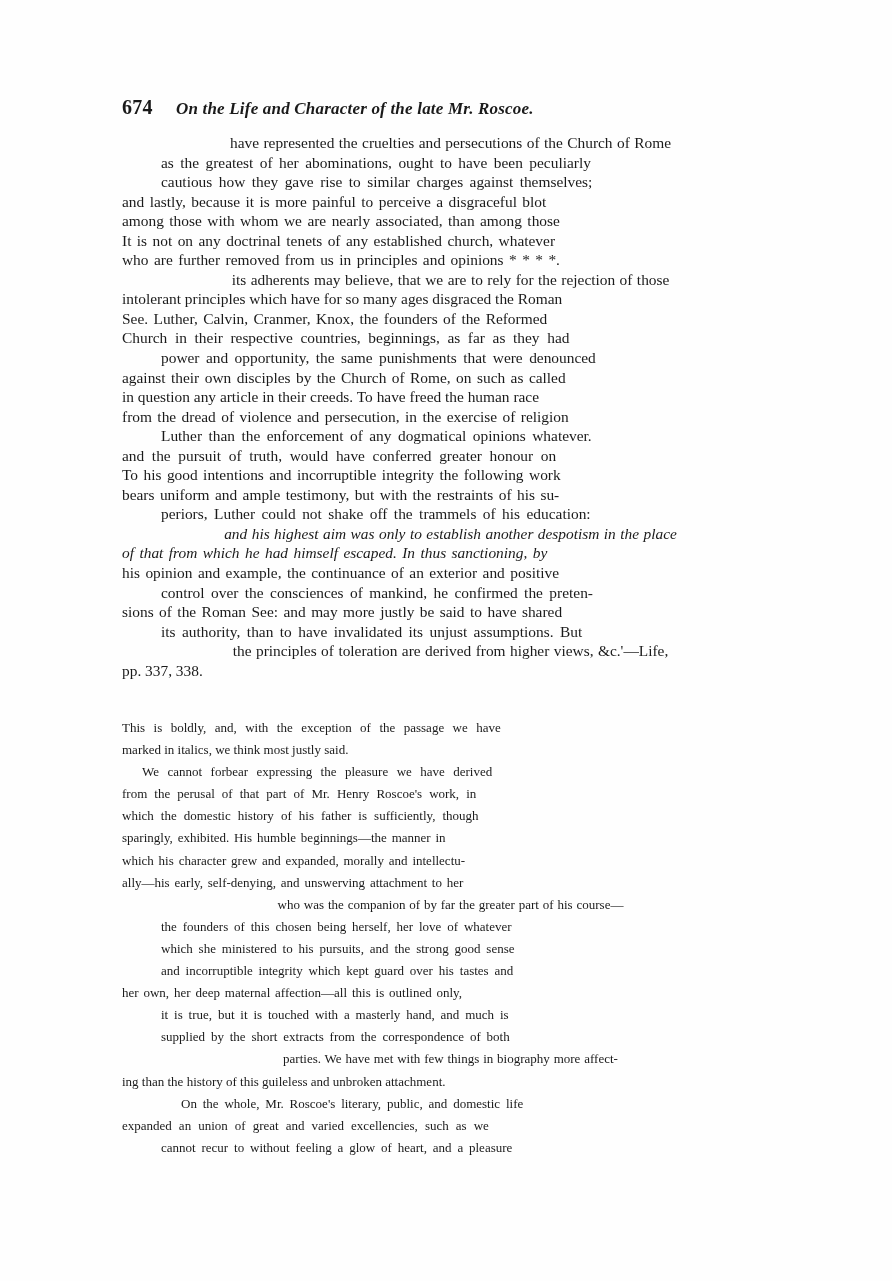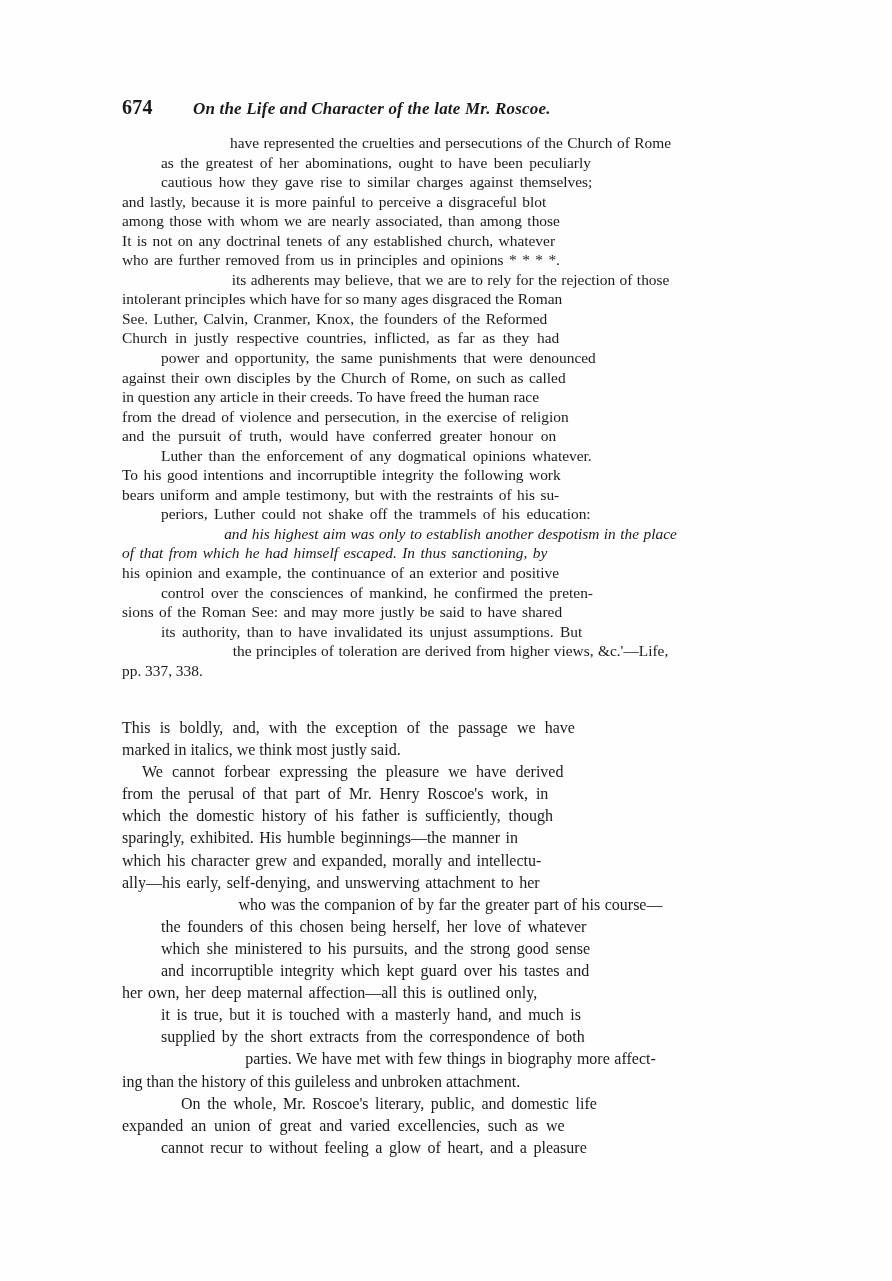--- a/index.html
+++ b/index.html
@@ -39,21 +39,21 @@
     font-weight: bold;
     letter-spacing: 0.3px;
     vertical-align: baseline;
   }
   .runtitle {
     display: inline-block;
     font-size: 17px;
     font-style: italic;
     font-weight: bold;
     letter-spacing: 0.2px;
-    margin-left: 40px;
+    margin-left: 23px;
     vertical-align: baseline;
   }
 
   
   .textblock {
     position: absolute;
     left: 122px;
     width: 657px;
   }
 
@@ -65,21 +65,21 @@
   }
   .extract .ln {
     display: block;
     white-space: nowrap;
     height: 19.55px;
   }
 
   
   .commentary {
     top: 717px;
-    font-size: 16px;
+    font-size: 13px;
     line-height: 22.1px;
   }
   .commentary .ln {
     display: block;
     white-space: nowrap;
     height: 22.1px;
   }
 
   .ital { font-style: italic; }
 
@@ -126,34 +126,34 @@
     <span class="ln j ws2"><span>It is not on any doctrinal tenets of any established church, whatever</span></span>
 
     <span class="ln j ws2"><span>who are further removed from us in principles and opinions * * * *.</span></span>
 
     <span class="ln j ws1"><span>its adherents may believe, that we are to rely for the rejection of those</span></span>
 
     <span class="ln j ws0"><span>intolerant principles which have for so many ages disgraced the Roman</span></span>
 
     <span class="ln j ws2"><span>See.    Luther, Calvin, Cranmer, Knox, the founders of the Reformed</span></span>
 
-    <span class="ln j ws4"><span>Church in justly respective countries, inflicted, as far as they had</span></span>
+    <span class="ln j ws4"><span>Church in their respective countries, beginnings, as far as they had</span></span>
 
     <span class="ln j ws3"><span>power and opportunity, the same punishments that were denounced</span></span>
 
     <span class="ln j ws2"><span>against their own disciples by the Church of Rome, on such as called</span></span>
 
     <span class="ln j ws0"><span>in question any article in their creeds.    To have freed the human race</span></span>
 
     <span class="ln j ws2"><span>from the dread of violence and persecution, in the exercise of religion</span></span>
 
+    <span class="ln j ws3"><span>Luther than the enforcement of any dogmatical opinions whatever.</span></span>
+
     <span class="ln j ws4"><span>and the pursuit of truth, would have conferred greater honour on</span></span>
 
-    <span class="ln j ws3"><span>Luther than the enforcement of any dogmatical opinions whatever.</span></span>
-
     <span class="ln j ws2"><span>To his good intentions and incorruptible integrity the following work</span></span>
 
     <span class="ln j ws2"><span>bears uniform and ample testimony, but with the restraints of his su-</span></span>
 
     <span class="ln j ws3"><span>periors, Luther could not shake off the trammels of his education:</span></span>
 
     <span class="ln j ws1 ital"><span>and his highest aim was only to establish another despotism in the place</span></span>
 
     <span class="ln j ws2"><span class="ital">of that from which he had himself escaped.    In thus sanctioning, by</span></span>
 

